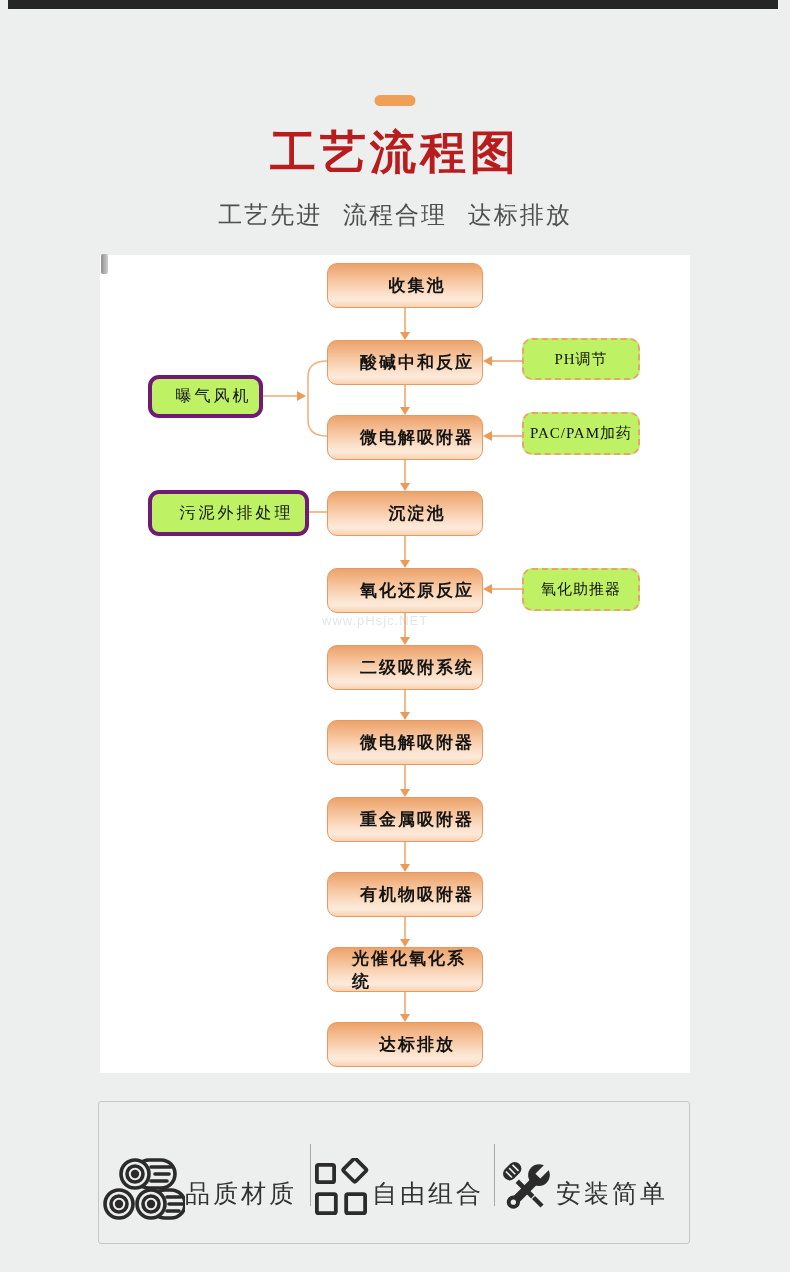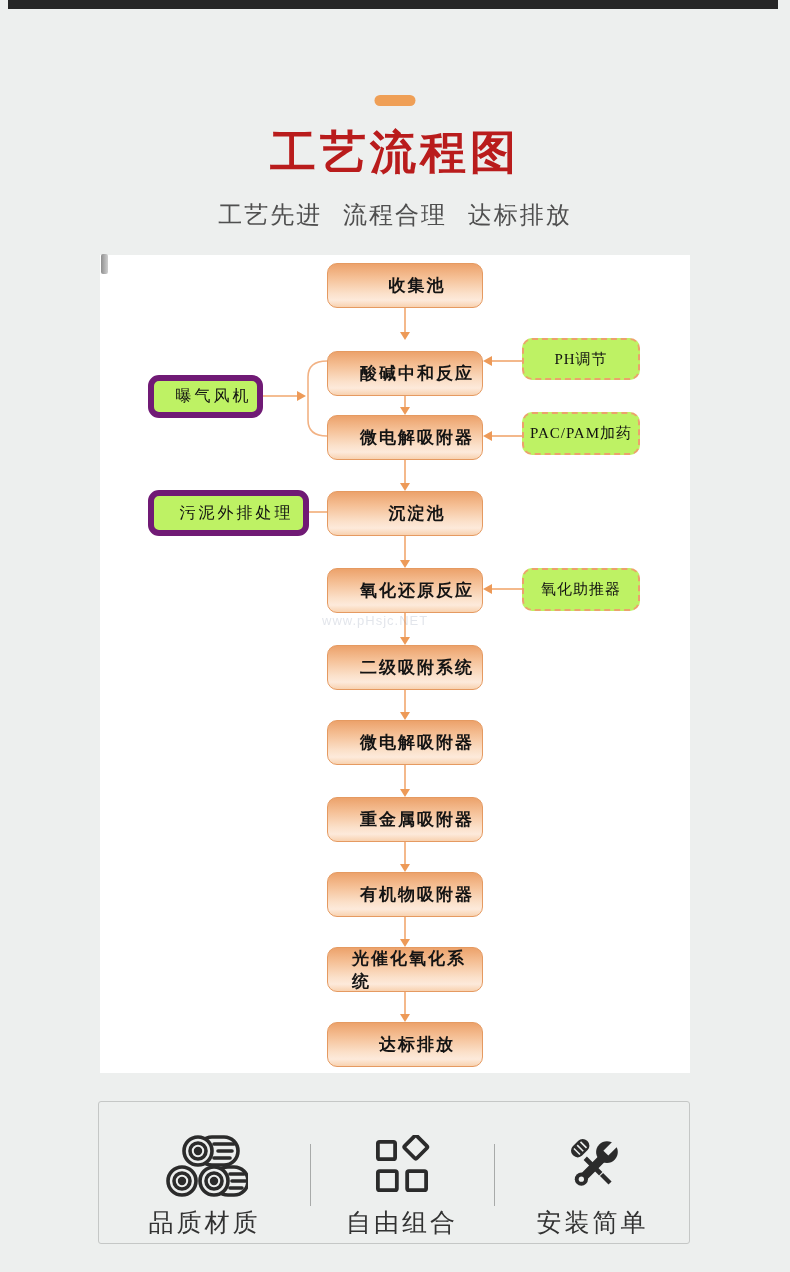--- a/index.html
+++ b/index.html
@@ -51,36 +51,36 @@
     background:linear-gradient(180deg,#eca26b 0%,#f5c096 32%,#fbe0c9 68%,#fdeadb 84%,#f8d2b0 100%);
     display:flex;align-items:center;justify-content:center;
     font-size:17px;font-weight:700;color:#141414;letter-spacing:2px;padding-left:24px;
   }
   .side{
     position:absolute;box-sizing:border-box;background:#bef264;
     display:flex;align-items:center;justify-content:center;
     color:#111;
   }
   .side.solid{
-    border:6px solid #701a75;border-radius:11px;
+    border:4px solid #701a75;border-radius:11px;
     font-size:16px;letter-spacing:3px;padding-left:16px;
   }
   .side.dashed{
     border:2px dashed #eca26c;border-radius:10px;
     font-size:15px;letter-spacing:1px;
     font-family:"Liberation Serif", serif;
   }
   
   .features{
     position:absolute;left:98px;top:1101px;width:592px;height:143px;
     box-sizing:border-box;border:1px solid #c5c7c6;border-radius:3px;
     display:grid;grid-template-columns:211px 184px 197px;
   }
   .feature{
-    display:flex;flex-direction:column;align-items:center;
+    display:flex;flex-direction:row;align-items:center;
     padding-top:33px;
   }
   .feature .icon{height:62px;display:flex;align-items:center;justify-content:center;}
   .feature .label{
     margin-top:9px;font-size:25px;color:#323232;letter-spacing:3px;
   }
   .feature-divider{
     position:absolute;top:42px;width:1px;height:62px;background:#a8aaa9;
   }
   .feature-divider.d1{left:211px;}
@@ -133,21 +133,21 @@
       <polygon points="392,176 392,186 383,181"></polygon>
       <polygon points="392,329 392,339 383,334"></polygon>
       <polygon points="194,252 194,262 185,257"></polygon>
       <polygon points="197,136 197,146 206,141"></polygon>
     </g>
   </svg>
 
   <div class="watermark">www.pHsjc.NET</div>
 
   <div class="step" style="top:8px">收集池</div>
-  <div class="step" style="top:96px">酸碱中和反应</div>
+  <div class="step" style="top:85px">酸碱中和反应</div>
   <div class="step" style="top:160px">微电解吸附器</div>
   <div class="step" style="top:236px">沉淀池</div>
   <div class="step" style="top:313px">氧化还原反应</div>
   <div class="step" style="top:390px">二级吸附系统</div>
   <div class="step" style="top:465px">微电解吸附器</div>
   <div class="step" style="top:542px">重金属吸附器</div>
   <div class="step" style="top:617px">有机物吸附器</div>
   <div class="step" style="top:692px">光催化氧化系统</div>
   <div class="step" style="top:767px">达标排放</div>
 

